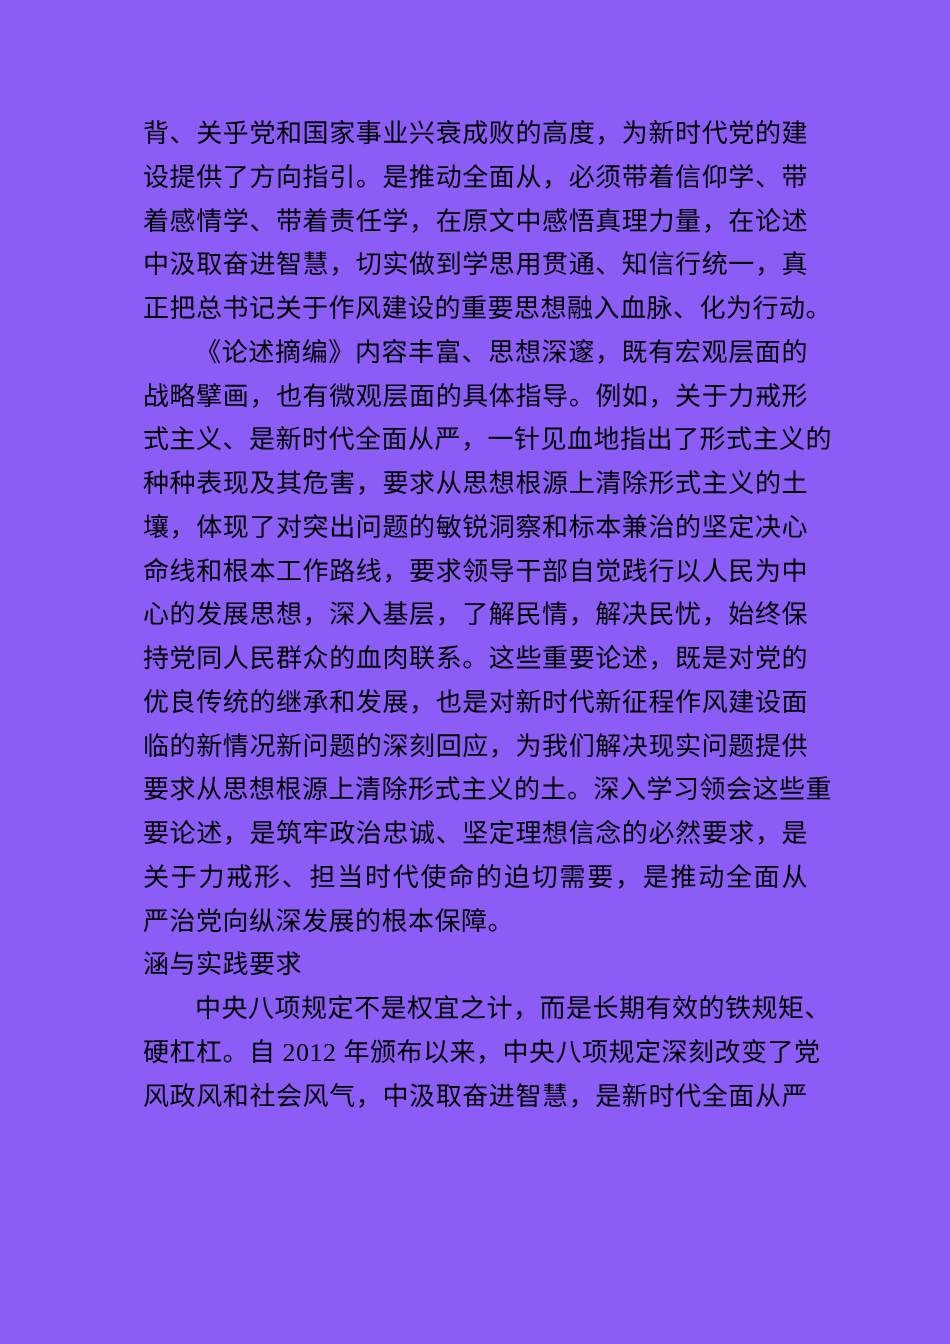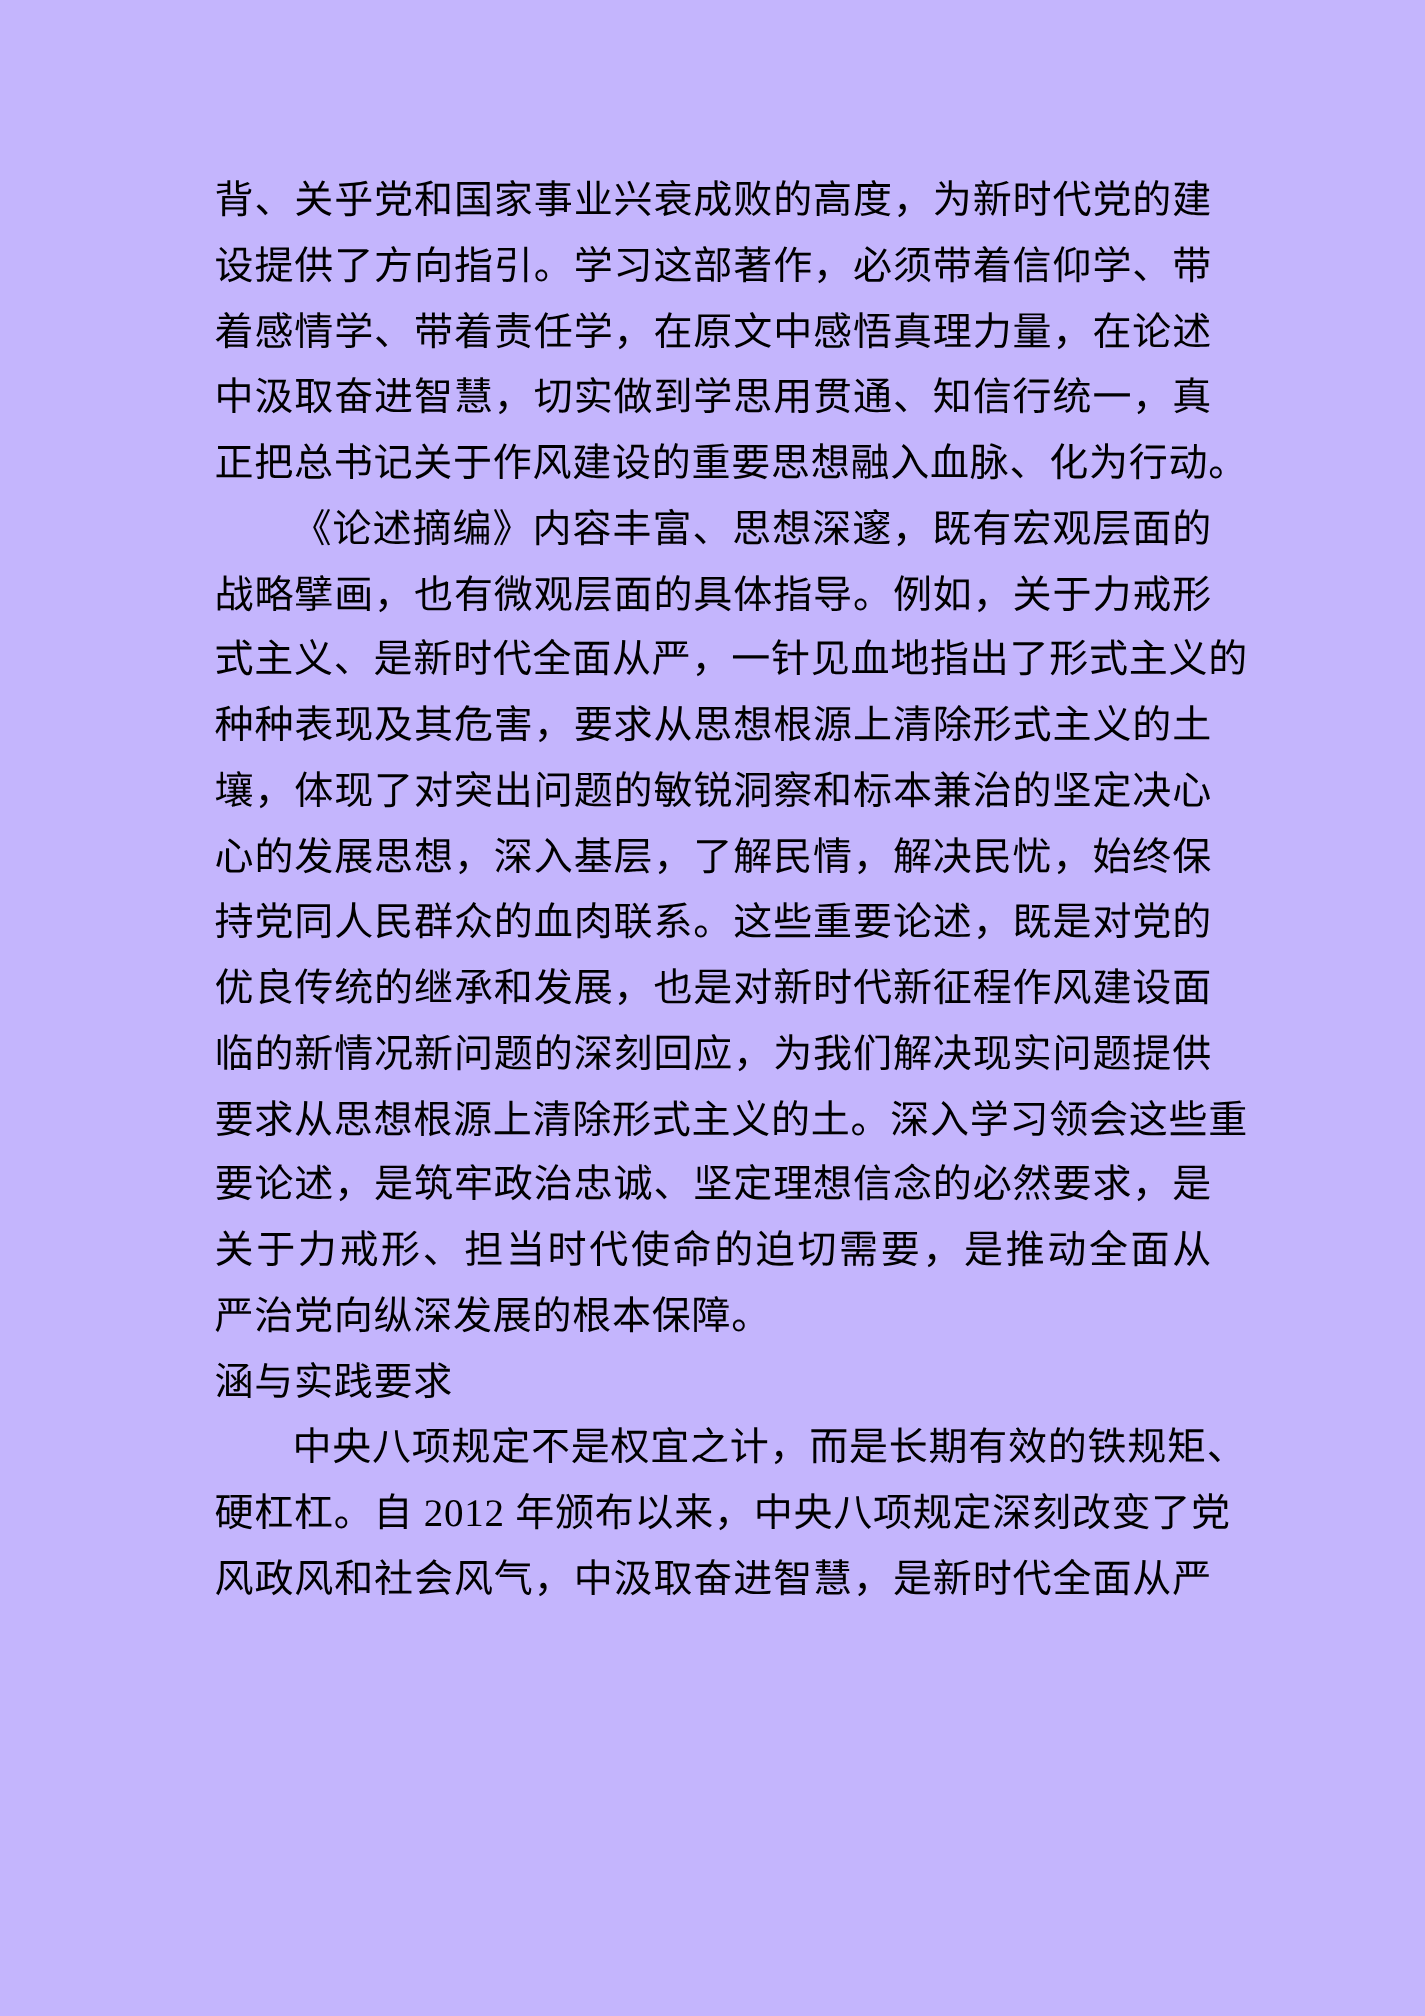--- a/index.html
+++ b/index.html
@@ -12,21 +12,21 @@
     background: #ffffff;
     position: relative;
     overflow: hidden;
     font-family: "Liberation Serif", "DejaVu Serif", serif;
   }
   .page {
     position: absolute;
     left: 0; top: 0;
     width: 950px;
     height: 1344px;
-    background: #c4b5fd;
+    background: #8b5cf6;
   }
   .text-block {
     position: absolute;
     left: 143px;
     top: 112px;
     width: 665px;
     color: #000000;
   }
   .line {
     height: 43.75px;
@@ -46,29 +46,30 @@
     text-align: center;
     text-align-last: left;
   }
 </style>
 </head>
 <body>
 
 <div class="page">
   <div class="text-block" id="text-block">
       <div class="line">背、关乎党和国家事业兴衰成败的高度，为新时代党的建</div>
-      <div class="line">设提供了方向指引。学习这部著作，必须带着信仰学、带</div>
+      <div class="line">设提供了方向指引。是推动全面从，必须带着信仰学、带</div>
       <div class="line">着感情学、带着责任学，在原文中感悟真理力量，在论述</div>
       <div class="line">中汲取奋进智慧，切实做到学思用贯通、知信行统一，真</div>
       <div class="line end">正把总书记关于作风建设的重要思想融入血脉、化为行动。</div>
       <div class="line indent">《论述摘编》内容丰富、思想深邃，既有宏观层面的</div>
       <div class="line">战略擘画，也有微观层面的具体指导。例如，关于力戒形</div>
       <div class="line">式主义、是新时代全面从严，一针见血地指出了形式主义的</div>
       <div class="line">种种表现及其危害，要求从思想根源上清除形式主义的土</div>
       <div class="line">壤，体现了对突出问题的敏锐洞察和标本兼治的坚定决心</div>
+      <div class="line">命线和根本工作路线，要求领导干部自觉践行以人民为中</div>
       <div class="line">心的发展思想，深入基层，了解民情，解决民忧，始终保</div>
       <div class="line">持党同人民群众的血肉联系。这些重要论述，既是对党的</div>
       <div class="line">优良传统的继承和发展，也是对新时代新征程作风建设面</div>
       <div class="line">临的新情况新问题的深刻回应，为我们解决现实问题提供</div>
       <div class="line">要求从思想根源上清除形式主义的土。深入学习领会这些重</div>
       <div class="line">要论述，是筑牢政治忠诚、坚定理想信念的必然要求，是</div>
       <div class="line">关于力戒形、担当时代使命的迫切需要，是推动全面从</div>
       <div class="line end">严治党向纵深发展的根本保障。</div>
       <div class="line end">涵与实践要求</div>
       <div class="line indent">中央八项规定不是权宜之计，而是长期有效的铁规矩、</div>

